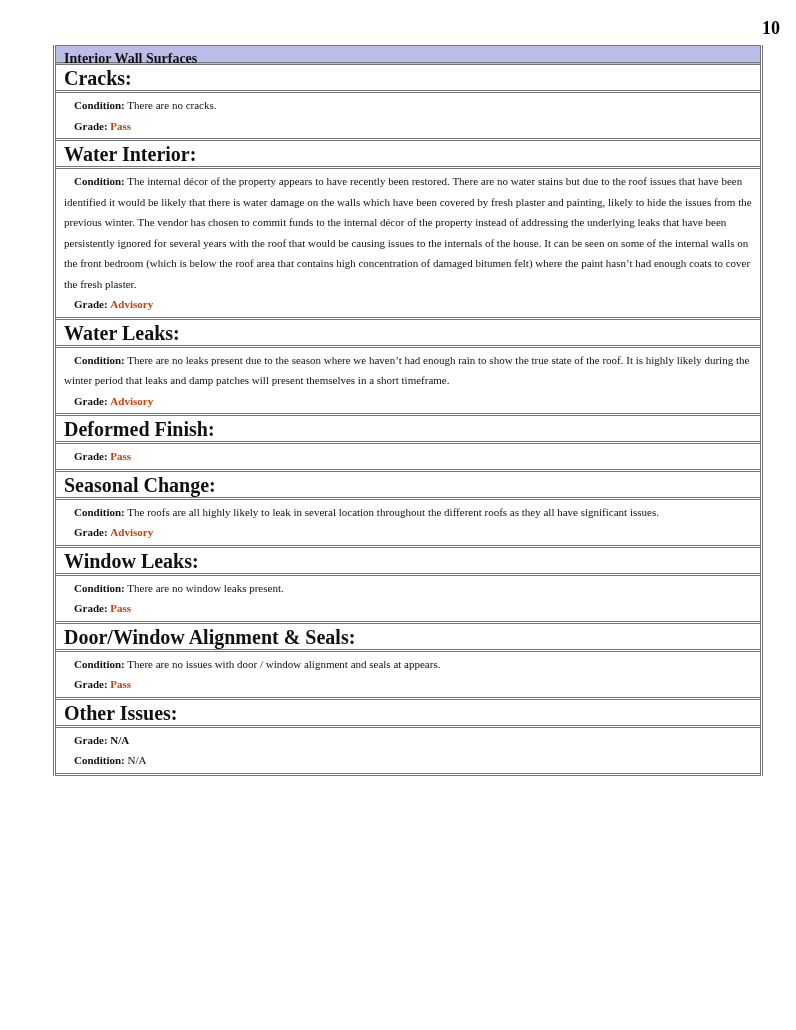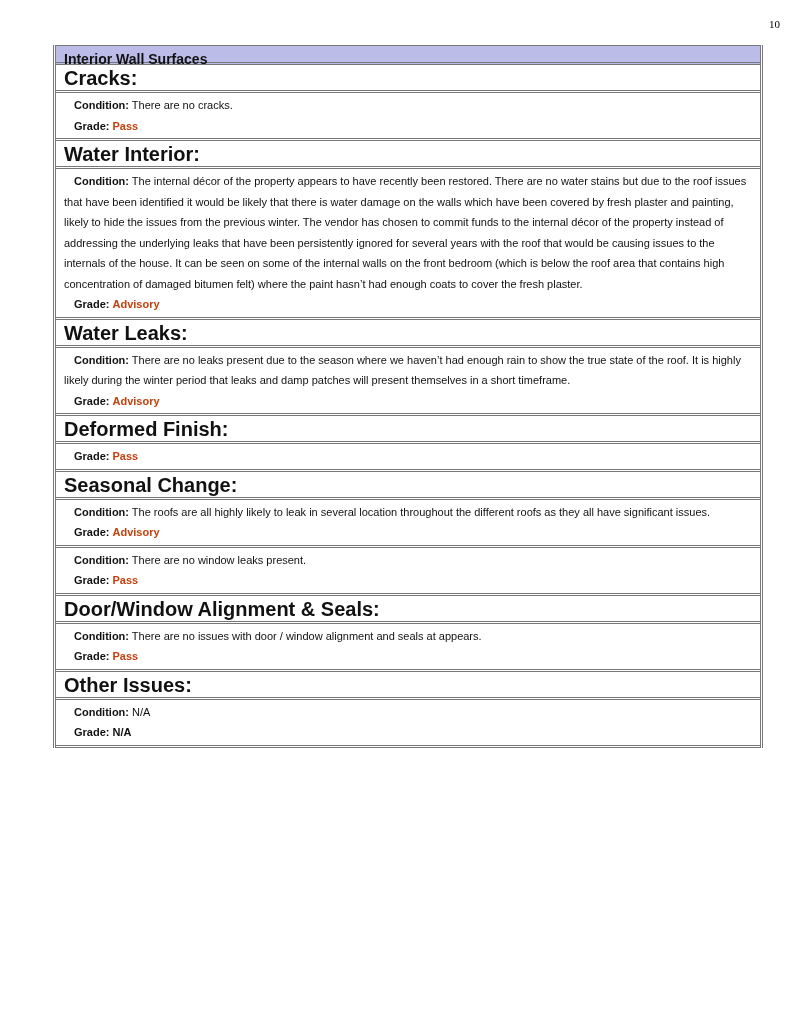--- a/index.html
+++ b/index.html
@@ -1,18 +1,18 @@
 <!DOCTYPE html>
 <html><head>
 <meta charset="utf-8">
 <style>
   html, body { margin: 0; padding: 0; background: #ffffff; }
   body { width: 796px; height: 1030px; position: relative; font-family: "Liberation Sans", sans-serif; }
-  .page-number { position: absolute; top: 18px; right: 16px; font-family: "Liberation Serif", serif; font-size: 11px; color: #000; }
-  .report-table { position: absolute; top: 45px; left: 53px; width: 704px; border-collapse: separate; border-spacing: 0; border-left: 3px double #777; border-right: 3px double #777; }
+  .page-number { position: absolute; top: 18px; right: 16px; font-family: "Liberation Serif", serif; font-size: 18px; color: #000; font-weight: bold; }
+  .report-table { position: absolute; top: 45px; left: 53px; width: 704px; border-collapse: separate; border-spacing: 0; border-left: 3px double #777; border-right: 3px double #777; font-family: Liberation Serif, serif; }
   .row { box-sizing: border-box; border-bottom: 3px double #777; border-top: 0; }
   .row.first { border-top: 1px solid #777; }
   .section-header { background: #bcbce8; font-weight: bold; font-size: 14px; color: #111; padding: 3px 8px 2px 8px; height: 20px; line-height: 20px; }
   .item-title { font-weight: bold; font-size: 20px; color: #111; padding: 3px 8px 2px 8px; line-height: 20px; }
   .item-body { font-size: 11px; color: #111; padding: 2px 8px 2px 8px; line-height: 20.5px; }
   .item-body .lbl { font-weight: bold; }
   .indent { padding-left: 10px; }
   .grade-pass { color: #c2410c; font-weight: bold; }
   .grade-advisory { color: #c2410c; font-weight: bold; text-align: center; }
   .grade-na { color: #111; font-weight: bold; }
@@ -42,28 +42,29 @@
       </div>
       <div class="row item-title">Deformed Finish:</div>
       <div class="row item-body">
         <div><span class="indent"></span><span class="lbl">Grade:</span> <span class="grade-pass">Pass</span></div>
       </div>
       <div class="row item-title">Seasonal Change:</div>
       <div class="row item-body">
         <div><span class="indent"></span><span class="lbl">Condition:</span> <span>The roofs are all highly likely to leak in several location throughout the different roofs as they all have significant issues.</span></div>
         <div><span class="indent"></span><span class="lbl">Grade:</span> <span class="grade-advisory">Advisory</span></div>
       </div>
+      <div class="row item-title">Window Leaks:</div>
       <div class="row item-body">
         <div><span class="indent"></span><span class="lbl">Condition:</span> <span>There are no window leaks present.</span></div>
         <div><span class="indent"></span><span class="lbl">Grade:</span> <span class="grade-pass">Pass</span></div>
       </div>
       <div class="row item-title">Door/Window Alignment &amp; Seals:</div>
       <div class="row item-body">
         <div><span class="indent"></span><span class="lbl">Condition:</span> <span>There are no issues with door / window alignment and seals at appears.</span></div>
         <div><span class="indent"></span><span class="lbl">Grade:</span> <span class="grade-pass">Pass</span></div>
       </div>
       <div class="row item-title">Other Issues:</div>
       <div class="row item-body">
+        <div><span class="indent"></span><span class="lbl">Grade:</span> <span class="grade-na">N/A</span></div>
         <div><span class="indent"></span><span class="lbl">Condition:</span> <span>N/A</span></div>
-        <div><span class="indent"></span><span class="lbl">Grade:</span> <span class="grade-na">N/A</span></div>
       </div>
     </div>
 </div>
 
 </body></html>

